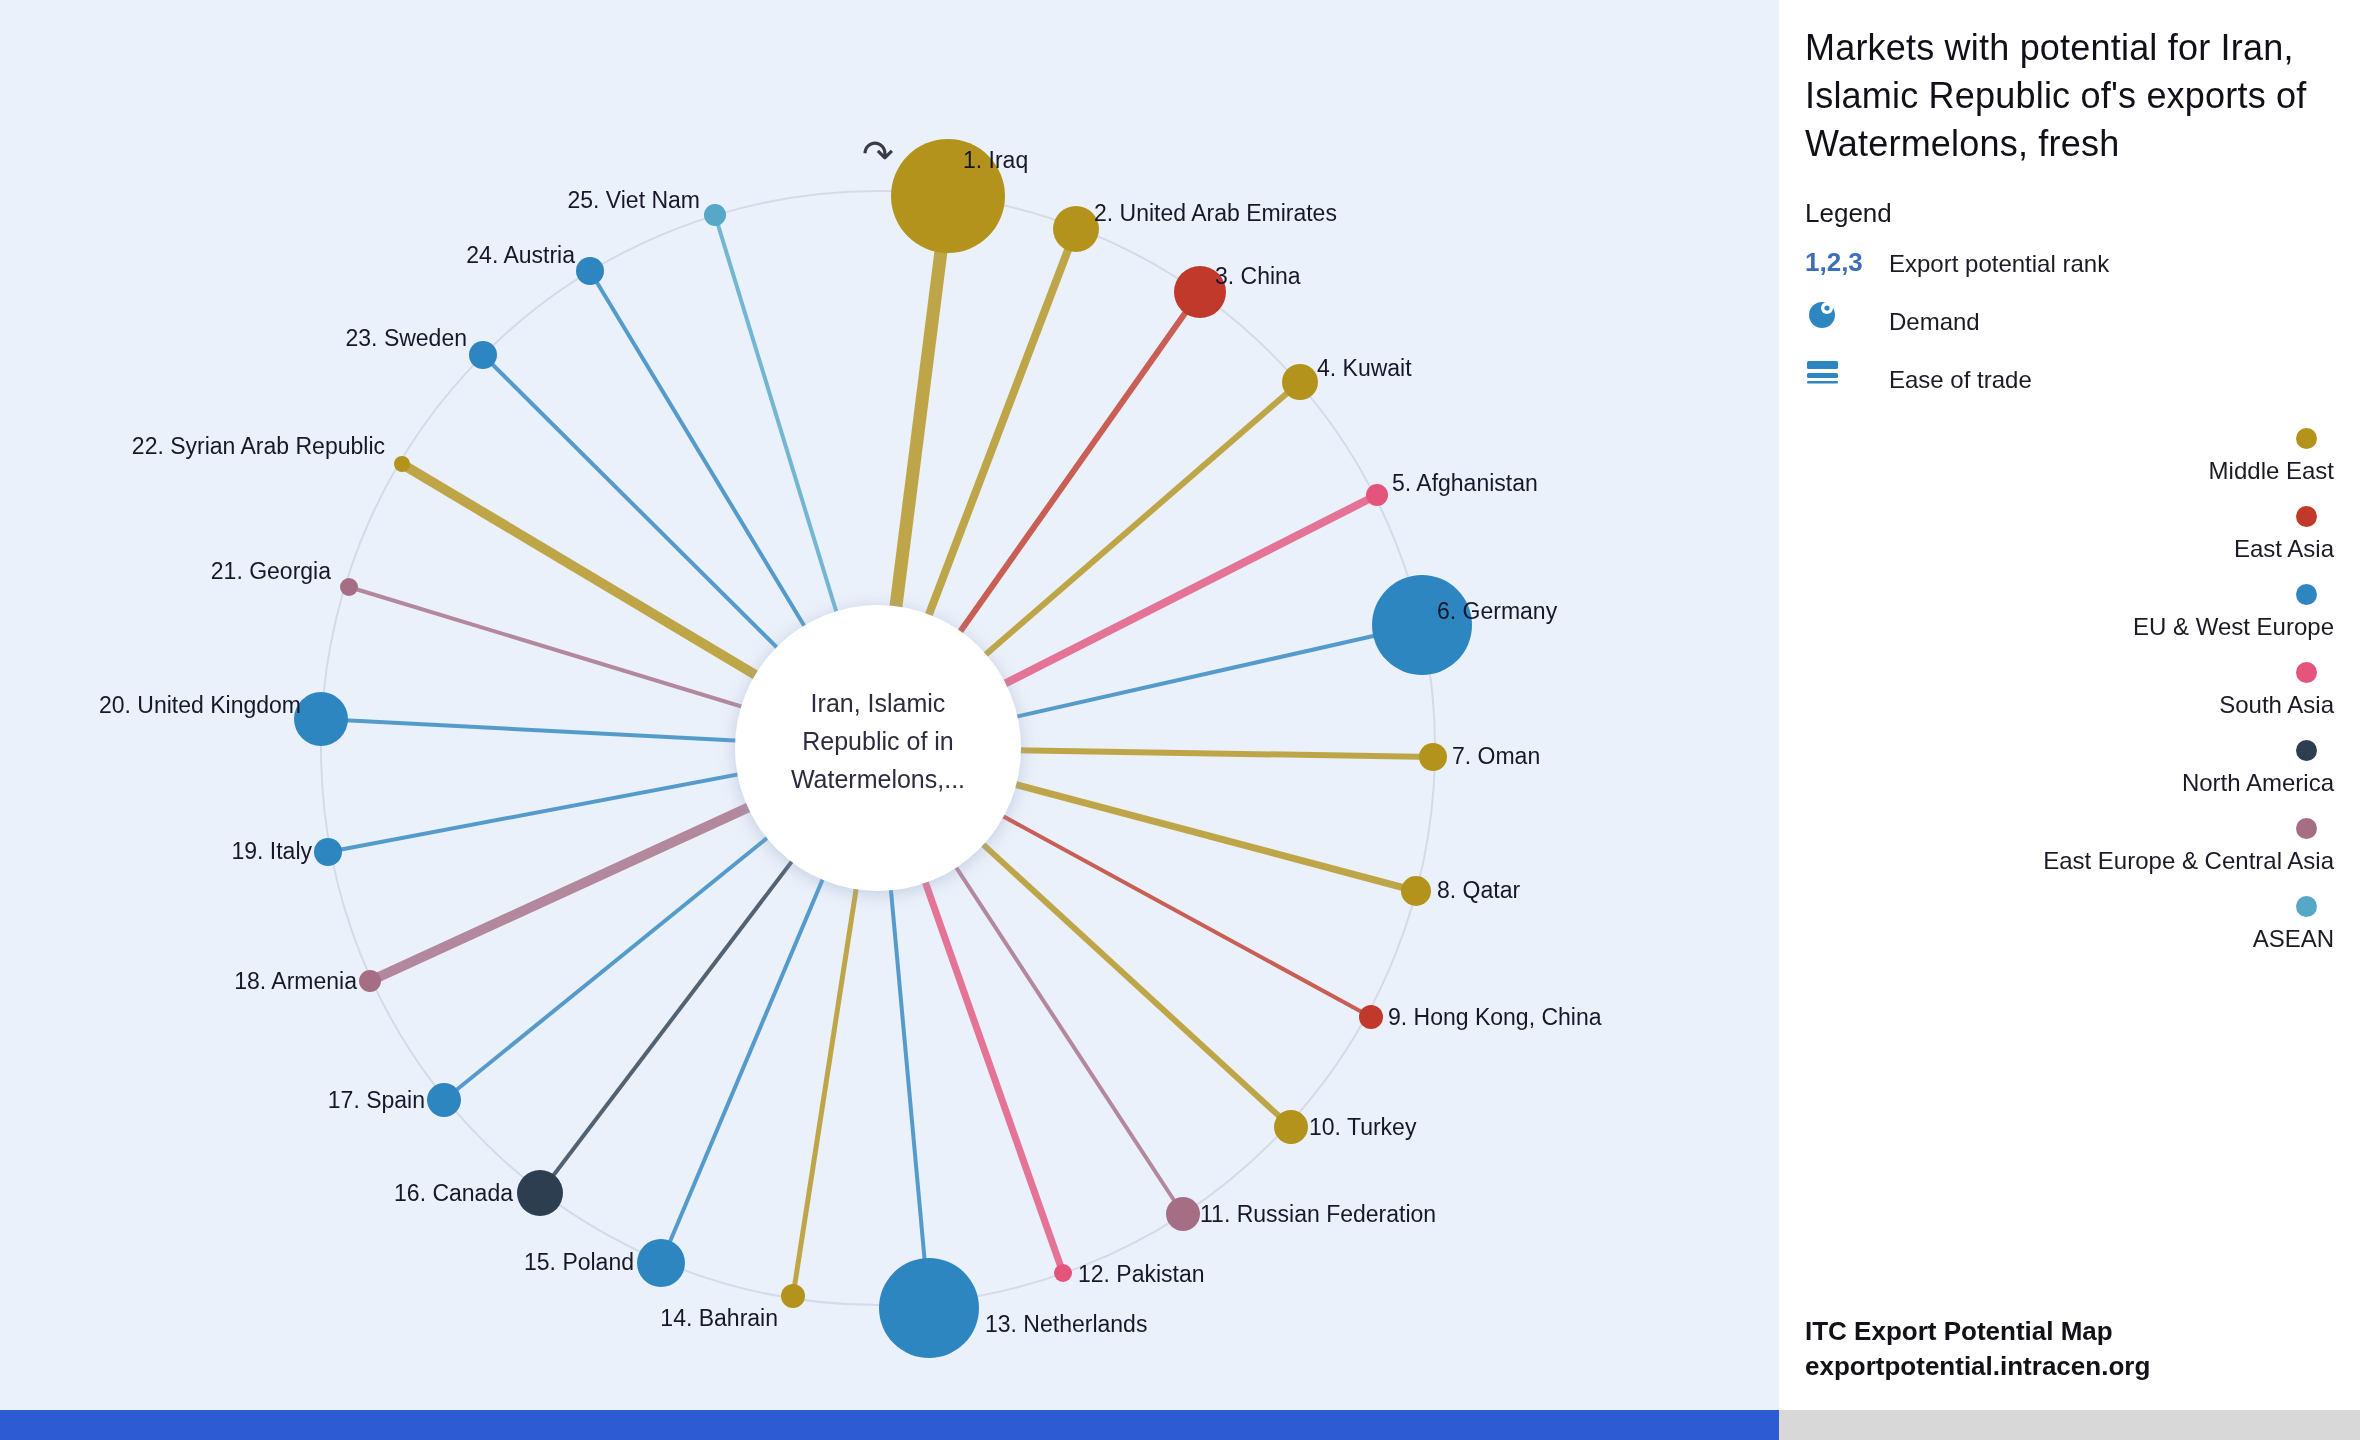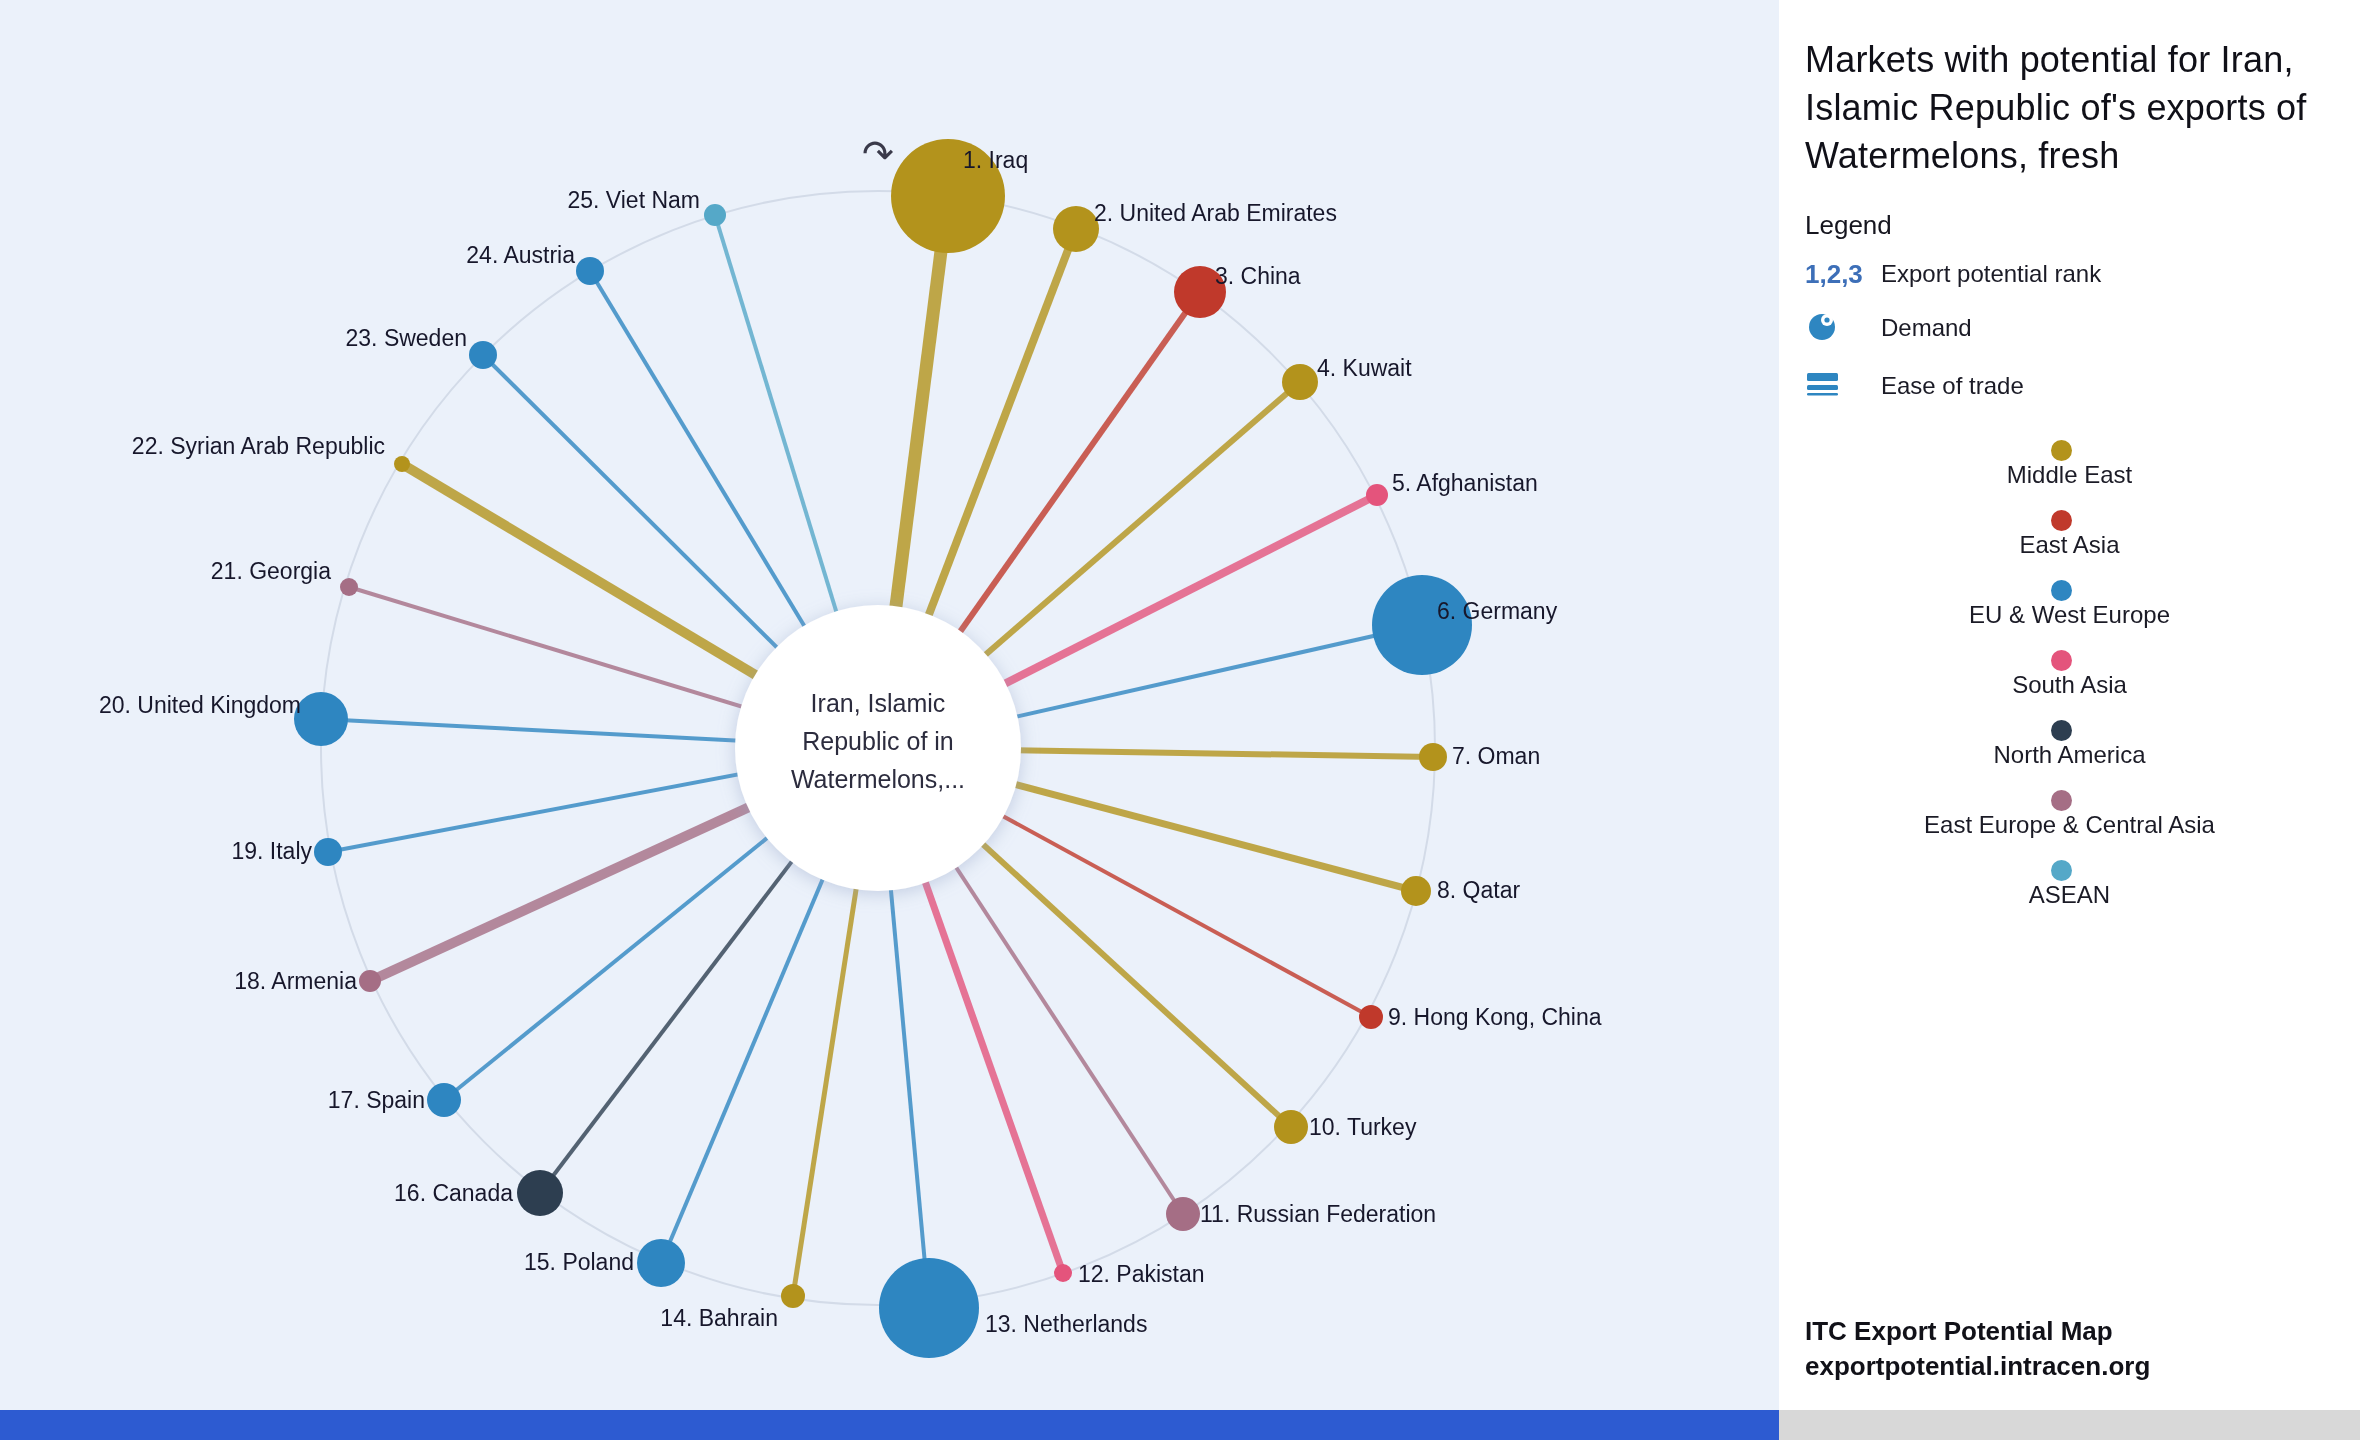--- a/index.html
+++ b/index.html
@@ -9,27 +9,27 @@
     background:#ebf1fa;
   }
   .app{position:relative;width:2360px;height:1440px;}
   .chart-area{
     position:absolute;left:0;top:0;width:1779px;height:1410px;
     background:#ebf1fa;
   }
   #chart-svg{display:block;width:1779px;height:1410px;font-family:"Liberation Sans",sans-serif;}
   .panel{
     position:absolute;left:1779px;top:0;width:581px;height:1410px;
-    background:#ffffff;box-sizing:border-box;padding:36px 26px;
+    background:#ffffff;box-sizing:border-box;padding:24px 26px;
   }
   .page-title{
     margin:0;font-size:36px;line-height:1.33;font-weight:400;color:#101018;letter-spacing:.2px;
   }
   .legend-heading{margin-top:30px;font-size:26px;color:#16161f;}
-  .legend-row{display:flex;align-items:center;margin-top:18px;}
+  .legend-row{display:flex;align-items:flex-end;margin-top:18px;gap:8px;}
   .legend-key{width:76px;flex:0 0 76px;display:flex;align-items:center;}
   .rank-symbol{font-weight:bold;font-size:26px;color:#3d6fb8;}
   .legend-label{font-size:24px;color:#1b1b26;}
   .legend-regions{margin-top:34px;}
   .legend-row.region{margin-top:21px;flex-direction:column;}
   .region-dot{width:21px;height:21px;border-radius:50%;flex:0 0 21px;margin-right:17px;}
   .panel-footer{position:absolute;left:26px;bottom:26px;}
   .panel-footer div{font-size:26px;color:#111118;line-height:1.35;font-weight:bold;}
   .panel-footer .bold{font-weight:bold;}
   .bottom-bar{position:absolute;left:0;bottom:0;width:2360px;height:30px;display:flex;}

